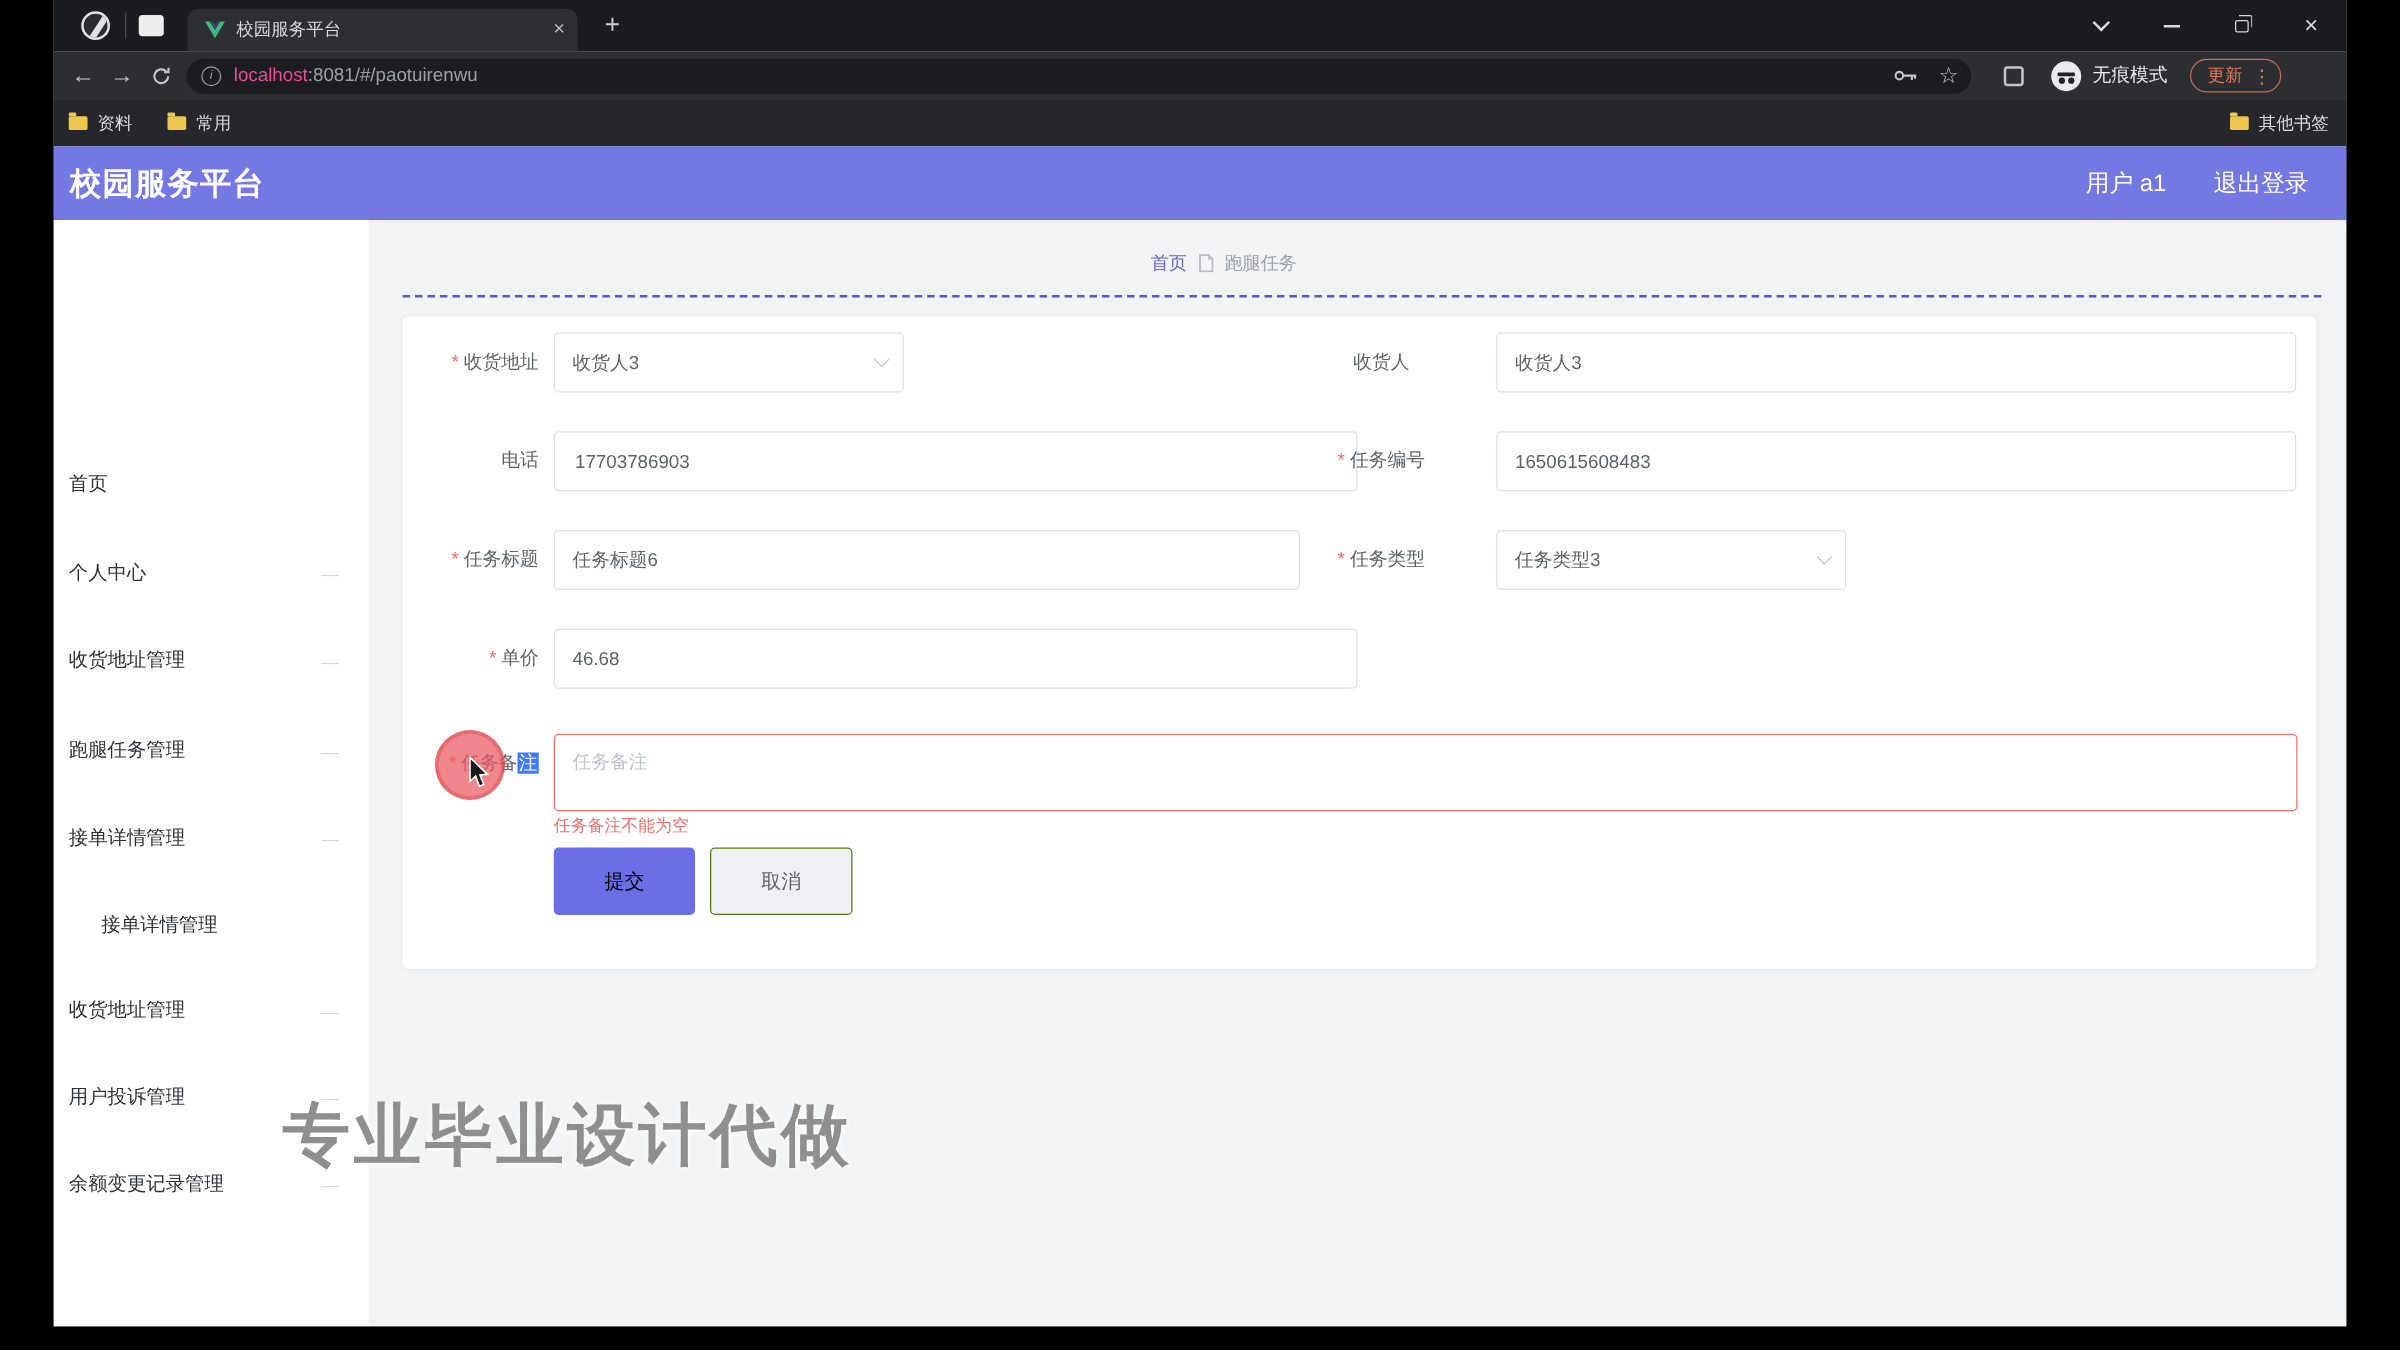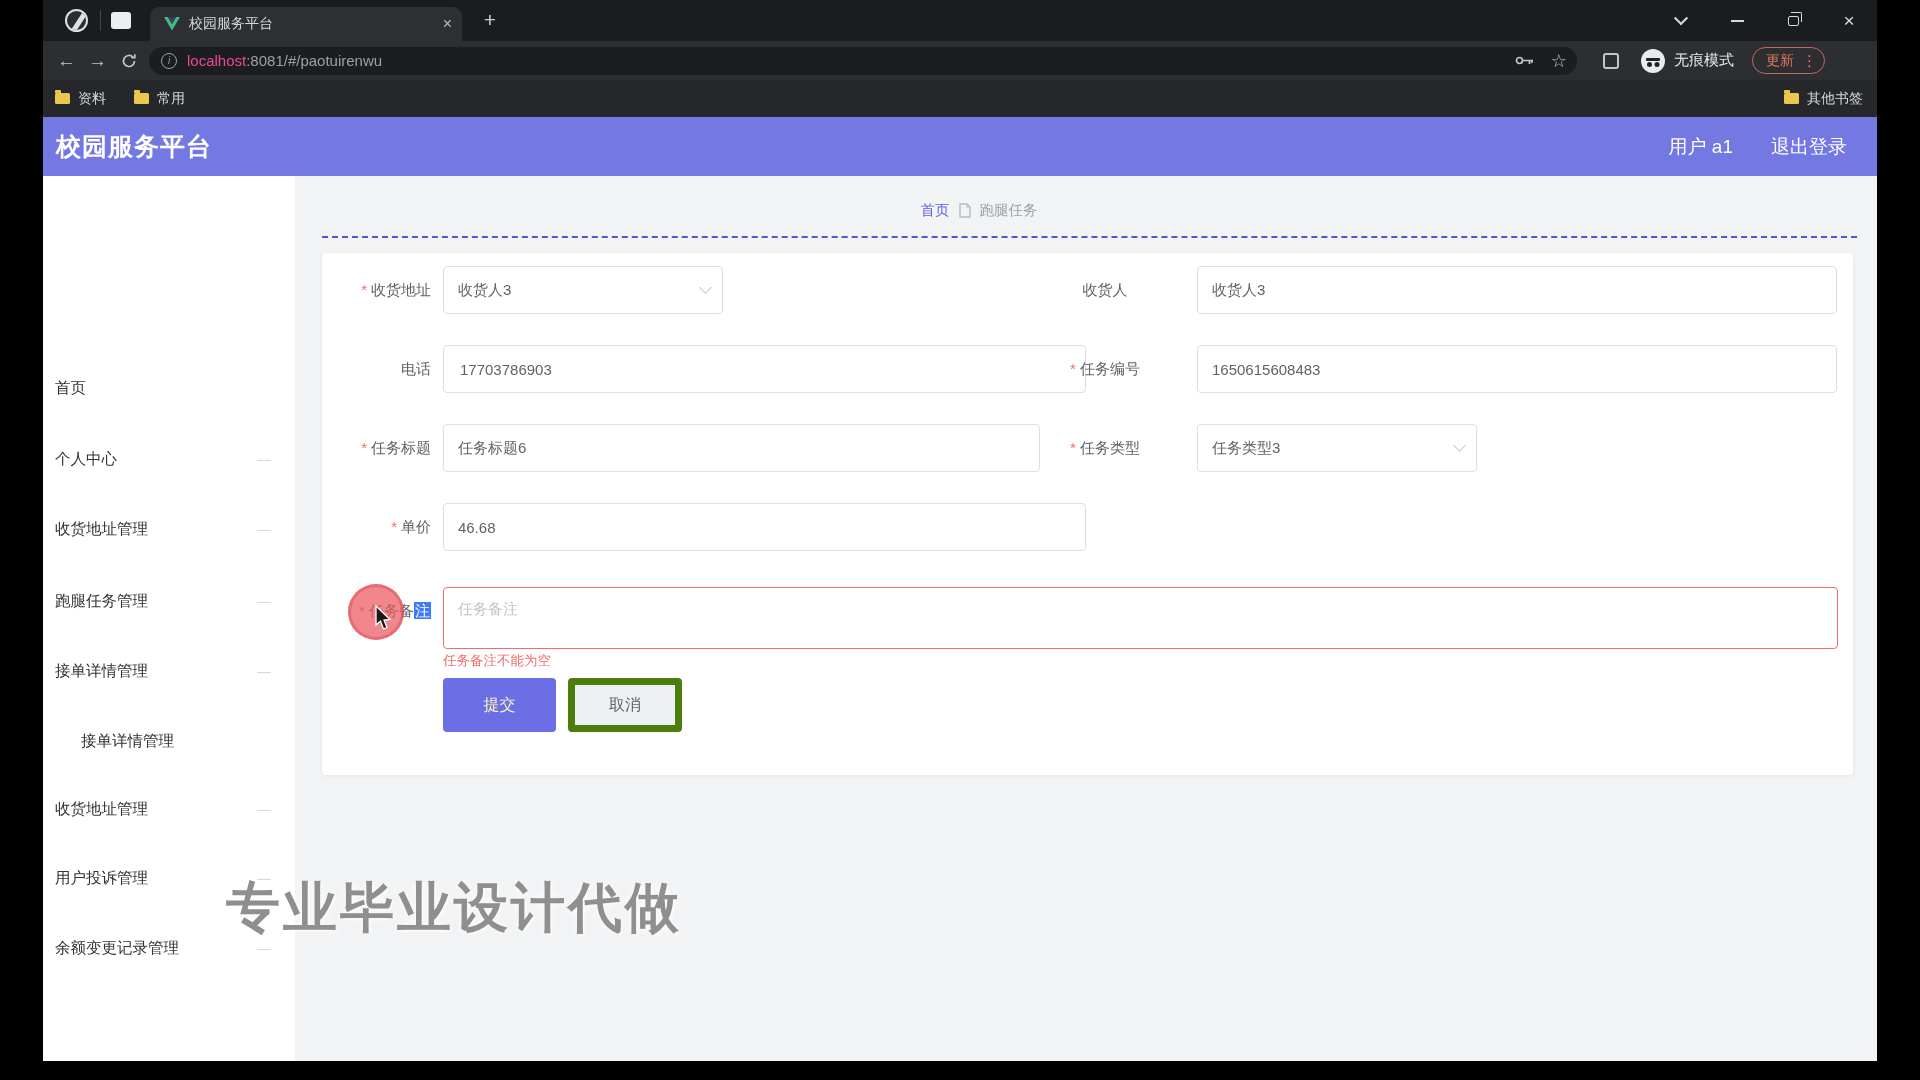--- a/index.html
+++ b/index.html
@@ -101,23 +101,23 @@
           transform:rotate(45deg); margin-top:-5px; flex:none; }
   .remark { position:absolute; left:121px; top:334px; width:1395px; height:62px; border:1px solid #f56c6c;
             border-radius:4px; font-size:15px; color:#5f6368; padding:12px 14px; resize:none; outline:none; background:#fff; }
   .remark::placeholder { color:#c0c4cc; }
   .sel-char { background:#3e7bfa; color:#fff; padding:0 1px; }
   .click-circle { position:absolute; left:26px; top:331px; width:56px; height:56px; border-radius:50%;
                   background:rgba(236,88,96,.72); box-shadow:inset 0 0 0 3px rgba(210,60,70,.35); }
   .cursor { position:absolute; left:53px; top:352px; }
   .err { position:absolute; left:121px; top:399px; font-size:13.5px; color:#f56c6c; }
   .btn-submit { position:absolute; left:121px; top:425px; width:113px; height:54px; background:#6b6ee4;
-                color:#fef9c3; border:none; border-radius:4px; font-size:16px; }
+                color:#000000; border:none; border-radius:4px; font-size:16px; }
   .btn-cancel { position:absolute; left:246px; top:425px; width:114px; height:54px; background:#eef0f4;
-                color:#5f6368; border:7px solid #4d7c0f; border-radius:4px; font-size:16px; }
+                color:#5f6368; border:1px solid #4d7c0f; border-radius:4px; font-size:16px; }
 
   .watermark { position:absolute; left:226px; top:872px; font-size:54px; font-weight:800; color:#8f8f8f;
                letter-spacing:3px; text-shadow:0 0 8px rgba(255,255,255,.85), 2px 2px 0 rgba(255,255,255,.35);
                z-index:5; white-space:nowrap; }
 </style>
 </head>
 <body>
 
 <div class="window">
 

